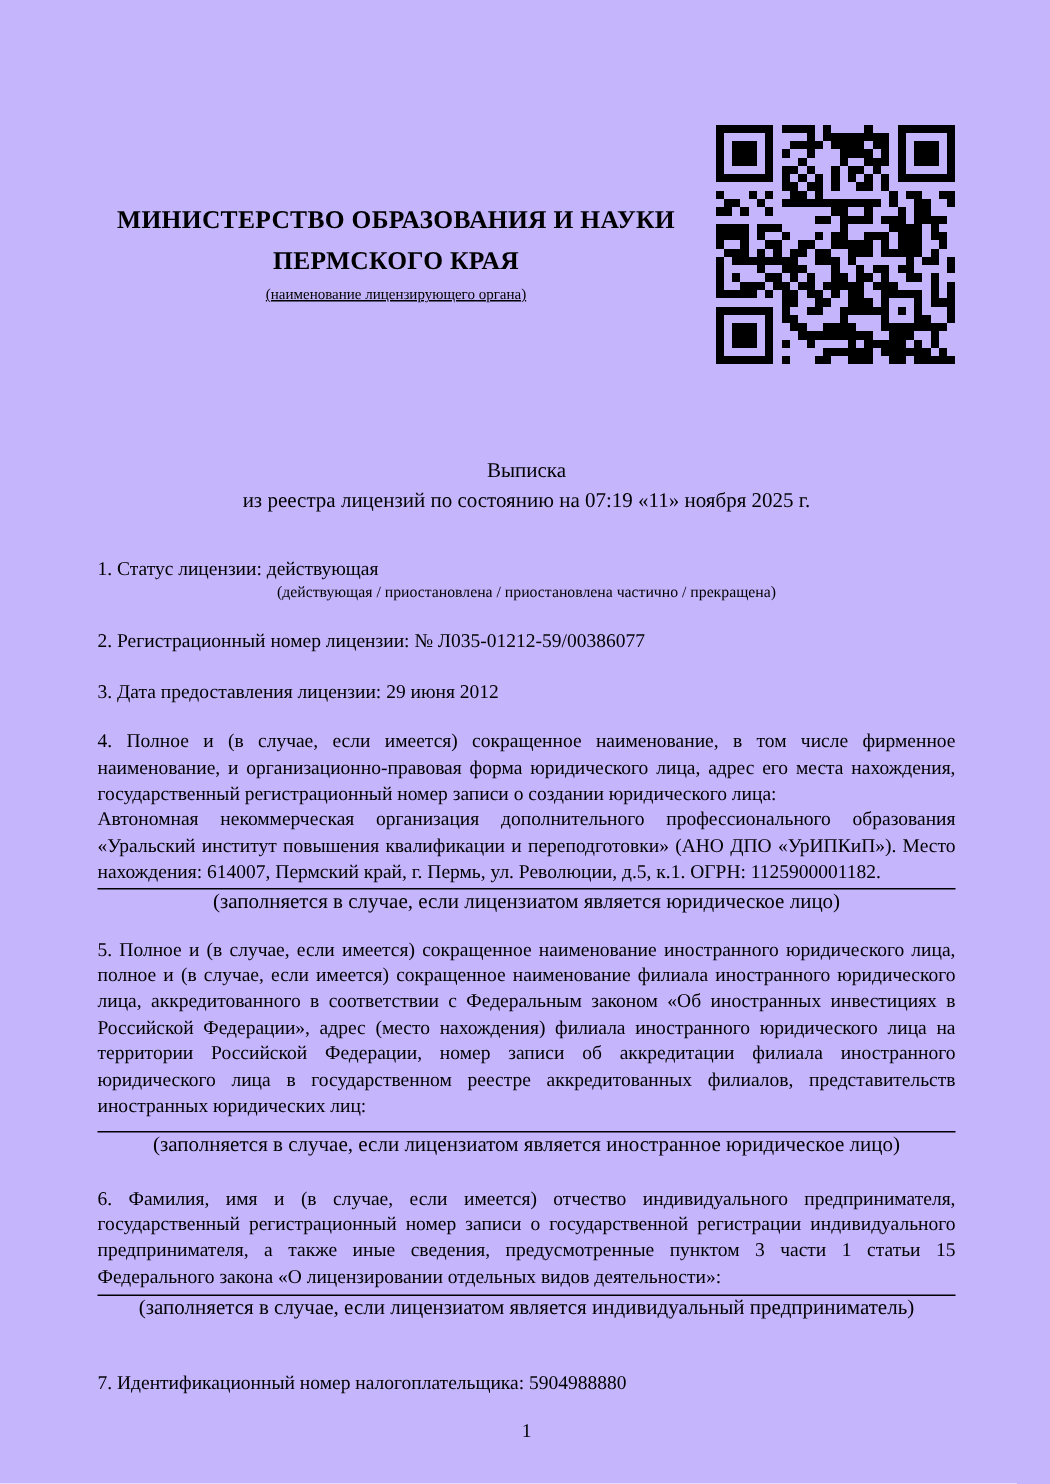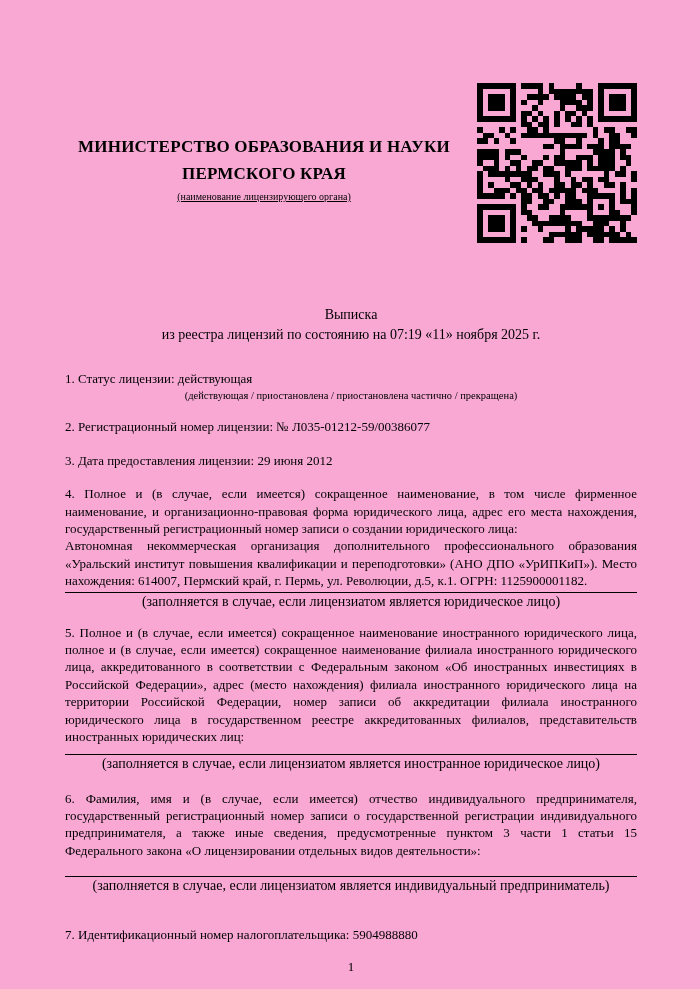--- a/index.html
+++ b/index.html
@@ -9,21 +9,21 @@
     width: 700px;
     height: 989px;
     font-family: "Liberation Serif", "DejaVu Serif", serif;
     color: #000000;
     overflow: hidden;
   }
   .page {
     width: 700px;
     height: 989px;
     padding: 83px 63px 0 65px;
-    background: #f9a8d4;
+    background: #c4b5fd;
     position: relative;
   }
   
   .header { display: flex; align-items: flex-start; }
   .header-left { flex: 1 1 auto; text-align: center; padding-top: 50px; padding-right: 14px; }
   .ministry-name {
     font-weight: bold;
     font-size: 17px;
     line-height: 27px;
     letter-spacing: 0.2px;
@@ -41,21 +41,21 @@
   .section.first { margin-top: 25px; }
   .para { text-align: justify; }
   .plain { text-align: left; }
   .value-underlined {
     text-align: justify;
     padding-bottom: 2px;
     border-bottom: 1.8px solid #000000;
   }
   .label-underlined {
     text-align: justify;
-    padding-bottom: 17px;
+    padding-bottom: 4px;
     border-bottom: 1.8px solid #000000;
   }
   .blank-field {
     height: 9px;
     border-bottom: 1.8px solid #000000;
   }
   .fill-caption {
     text-align: center;
     font-size: 14px;
     line-height: 13px;

